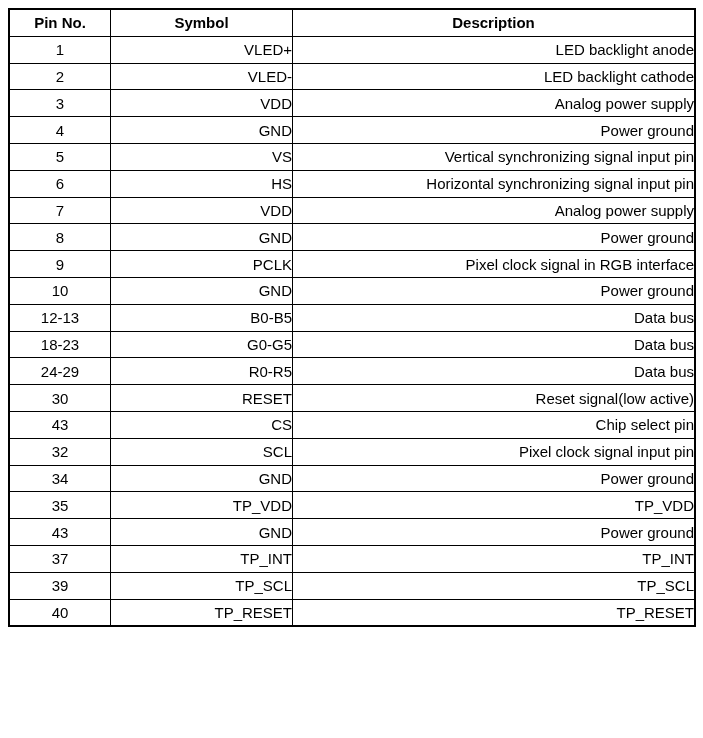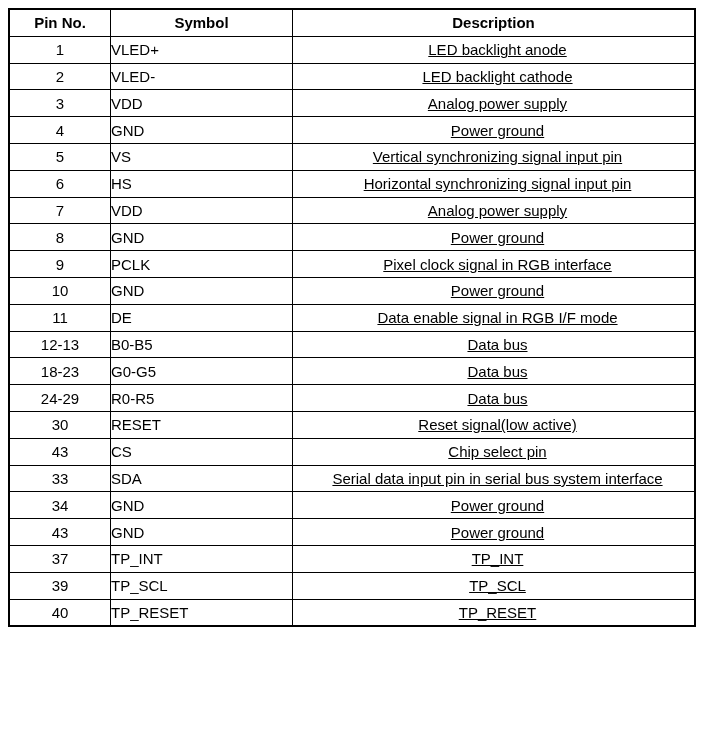--- a/index.html
+++ b/index.html
@@ -32,22 +32,22 @@
     padding: 0;
     overflow: hidden;
     white-space: nowrap;
   }
   .pin-table th {
     font-weight: bold;
     text-align: center;
     font-size: 15px;
   }
   .col-pin   { width: 100px; text-align: center; }
-  .col-symbol{ width: 181px; text-align: left; }
-  td.col-desc { text-align: center; padding-left: 8px; text-decoration: underline; }
+  .col-symbol{ width: 181px; text-align: right; }
+  td.col-desc { text-align: right; padding-left: 8px; }
   th.col-desc { padding-left: 0; }
 </style>
 </head>
 <body>
 
 <div class="page">
   <table class="pin-table">
     <thead>
       <tr>
         <th class="col-pin">Pin No.</th>
@@ -100,25 +100,20 @@
           <td class="col-pin">9</td>
           <td class="col-symbol">PCLK</td>
           <td class="col-desc">Pixel clock signal in RGB interface</td>
         </tr>
         <tr>
           <td class="col-pin">10</td>
           <td class="col-symbol">GND</td>
           <td class="col-desc">Power ground</td>
         </tr>
         <tr>
-          <td class="col-pin">11</td>
-          <td class="col-symbol">DE</td>
-          <td class="col-desc">Data enable signal in RGB I/F mode</td>
-        </tr>
-        <tr>
           <td class="col-pin">12-13</td>
           <td class="col-symbol">B0-B5</td>
           <td class="col-desc">Data bus</td>
         </tr>
         <tr>
           <td class="col-pin">18-23</td>
           <td class="col-symbol">G0-G5</td>
           <td class="col-desc">Data bus</td>
         </tr>
         <tr>
@@ -130,28 +125,33 @@
           <td class="col-pin">30</td>
           <td class="col-symbol">RESET</td>
           <td class="col-desc">Reset signal(low active)</td>
         </tr>
         <tr>
           <td class="col-pin">43</td>
           <td class="col-symbol">CS</td>
           <td class="col-desc">Chip select pin</td>
         </tr>
         <tr>
-          <td class="col-pin">33</td>
-          <td class="col-symbol">SDA</td>
-          <td class="col-desc">Serial data input pin in serial bus system interface</td>
+          <td class="col-pin">32</td>
+          <td class="col-symbol">SCL</td>
+          <td class="col-desc">Pixel clock signal input pin</td>
         </tr>
         <tr>
           <td class="col-pin">34</td>
           <td class="col-symbol">GND</td>
           <td class="col-desc">Power ground</td>
+        </tr>
+        <tr>
+          <td class="col-pin">35</td>
+          <td class="col-symbol">TP_VDD</td>
+          <td class="col-desc">TP_VDD</td>
         </tr>
         <tr>
           <td class="col-pin">43</td>
           <td class="col-symbol">GND</td>
           <td class="col-desc">Power ground</td>
         </tr>
         <tr>
           <td class="col-pin">37</td>
           <td class="col-symbol">TP_INT</td>
           <td class="col-desc">TP_INT</td>

